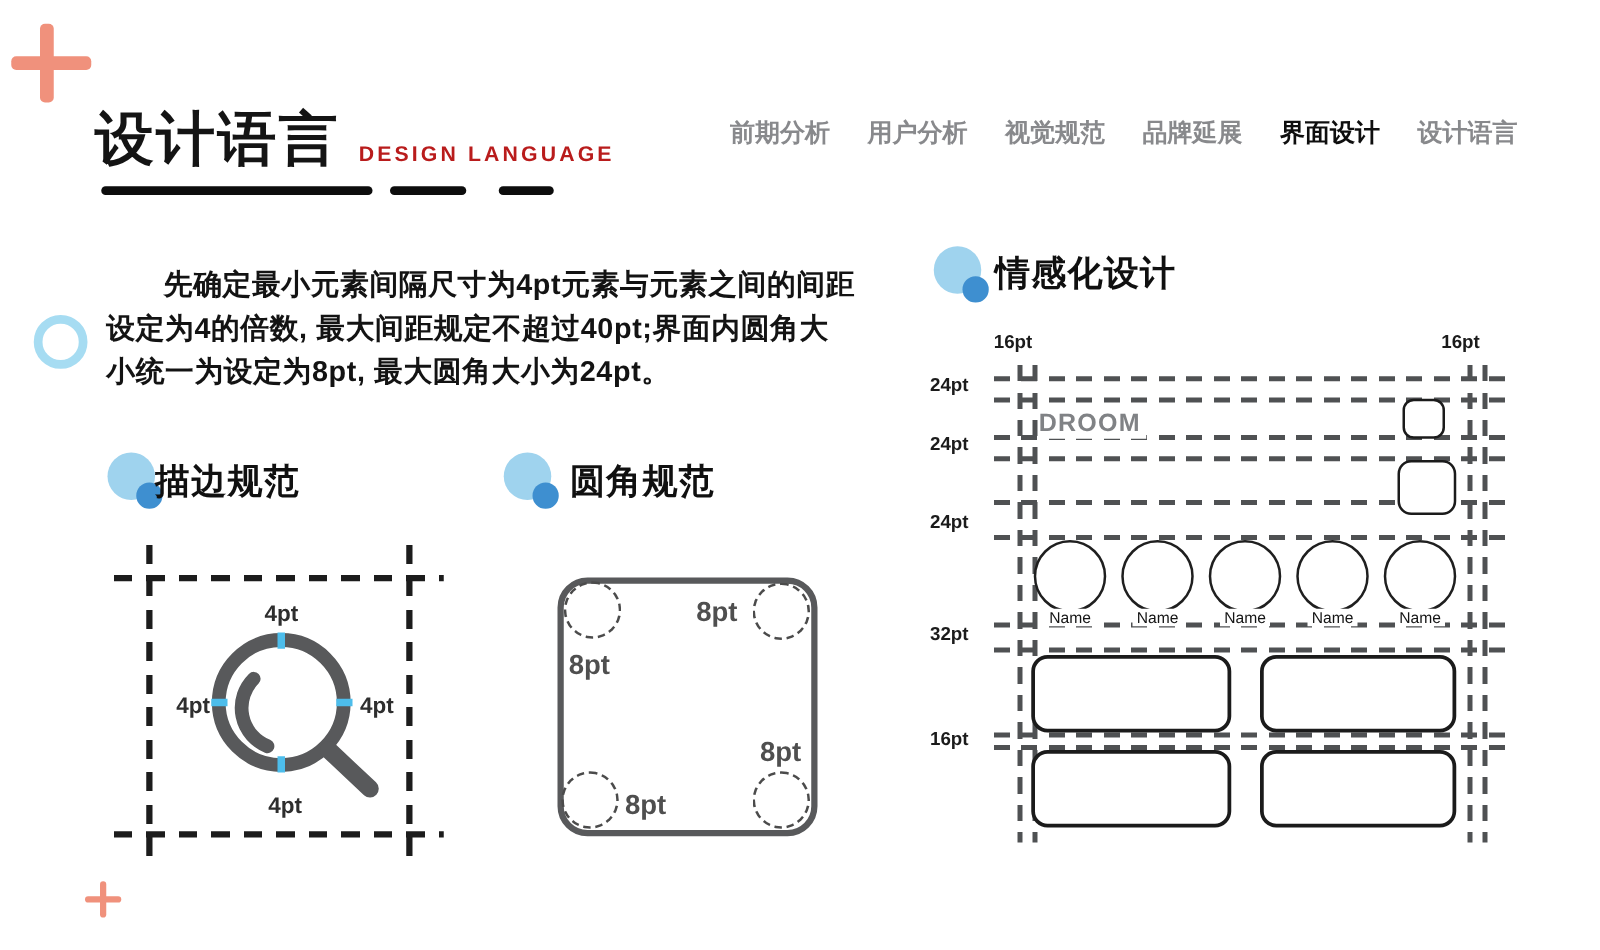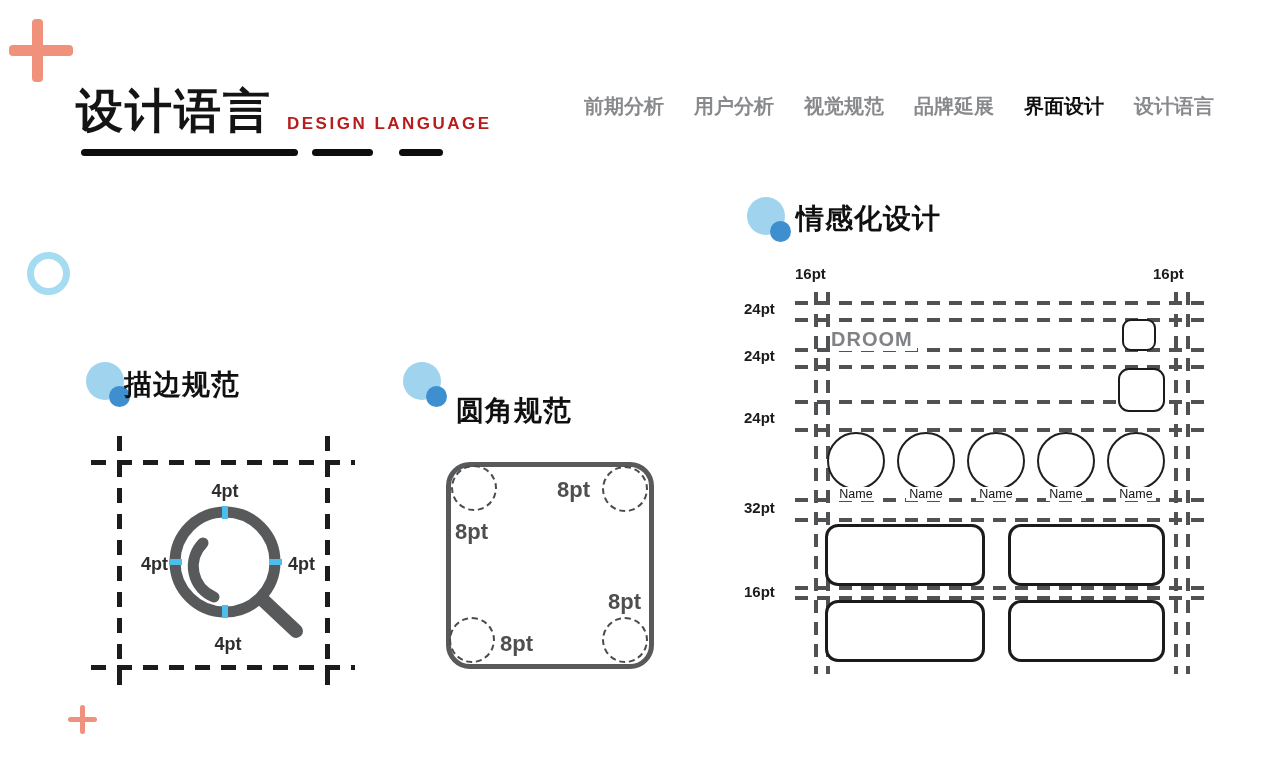--- a/index.html
+++ b/index.html
@@ -73,20 +73,21 @@
   <div class="abs nav" style="left:584px;top:93px;font-family:Liberation Serif, serif;">
     <div class="item">前期分析</div>
     <div class="item">用户分析</div>
     <div class="item">视觉规范</div>
     <div class="item">品牌延展</div>
     <div class="item active">界面设计</div>
     <div class="item">设计语言</div>
   </div>
 
   <div class="abs ring-deco" style="left:27px;top:252px;"></div>
+  <div class="abs intro" style="left:85px;top:210px;">先确定最小元素间隔尺寸为4pt元素与元素之间的间距设定为4的倍数, 最大间距规定不超过40pt;界面内圆角大小统一为设定为8pt, 最大圆角大小为24pt。</div>
 
   <div class="abs" style="left:86px;top:362px;width:46px;height:46px;">
     <div class="abs bubble-big" style="left:0;top:0;"></div>
     <div class="abs bubble-small" style="left:23px;top:24px;"></div>
   </div>
   <div class="abs sec-title" style="left:124px;top:366px;">描边规范</div>
 
   <div class="abs vdash-k" style="left:117px;top:436px;height:260px;"></div>
   <div class="abs vdash-k" style="left:325px;top:436px;height:260px;"></div>
   <div class="abs hdash-k" style="left:91px;top:460px;width:264px;"></div>
@@ -103,21 +104,21 @@
   </svg>
   <div class="abs pt-label" style="left:200px;top:481px;width:50px;text-align:center;">4pt</div>
   <div class="abs pt-label" style="left:126px;top:554px;width:42px;text-align:right;">4pt</div>
   <div class="abs pt-label" style="left:288px;top:554px;">4pt</div>
   <div class="abs pt-label" style="left:203px;top:634px;width:50px;text-align:center;">4pt</div>
 
   <div class="abs" style="left:403px;top:362px;width:46px;height:46px;">
     <div class="abs bubble-big" style="left:0;top:0;"></div>
     <div class="abs bubble-small" style="left:23px;top:24px;"></div>
   </div>
-  <div class="abs sec-title" style="left:456px;top:366px;margin-top:26px;">圆角规范</div>
+  <div class="abs sec-title" style="left:456px;top:366px;">圆角规范</div>
 
   <div class="abs round-box" style="left:446px;top:462px;"></div>
   <div class="abs dash-circle" style="left:451px;top:465px;"></div>
   <div class="abs dash-circle" style="left:602px;top:466px;"></div>
   <div class="abs dash-circle" style="left:449px;top:617px;"></div>
   <div class="abs dash-circle" style="left:602px;top:617px;"></div>
   <div class="abs pt-label-gray" style="left:455px;top:519px;">8pt</div>
   <div class="abs pt-label-gray" style="left:557px;top:477px;">8pt</div>
   <div class="abs pt-label-gray" style="left:500px;top:631px;">8pt</div>
   <div class="abs pt-label-gray" style="left:608px;top:589px;">8pt</div>

